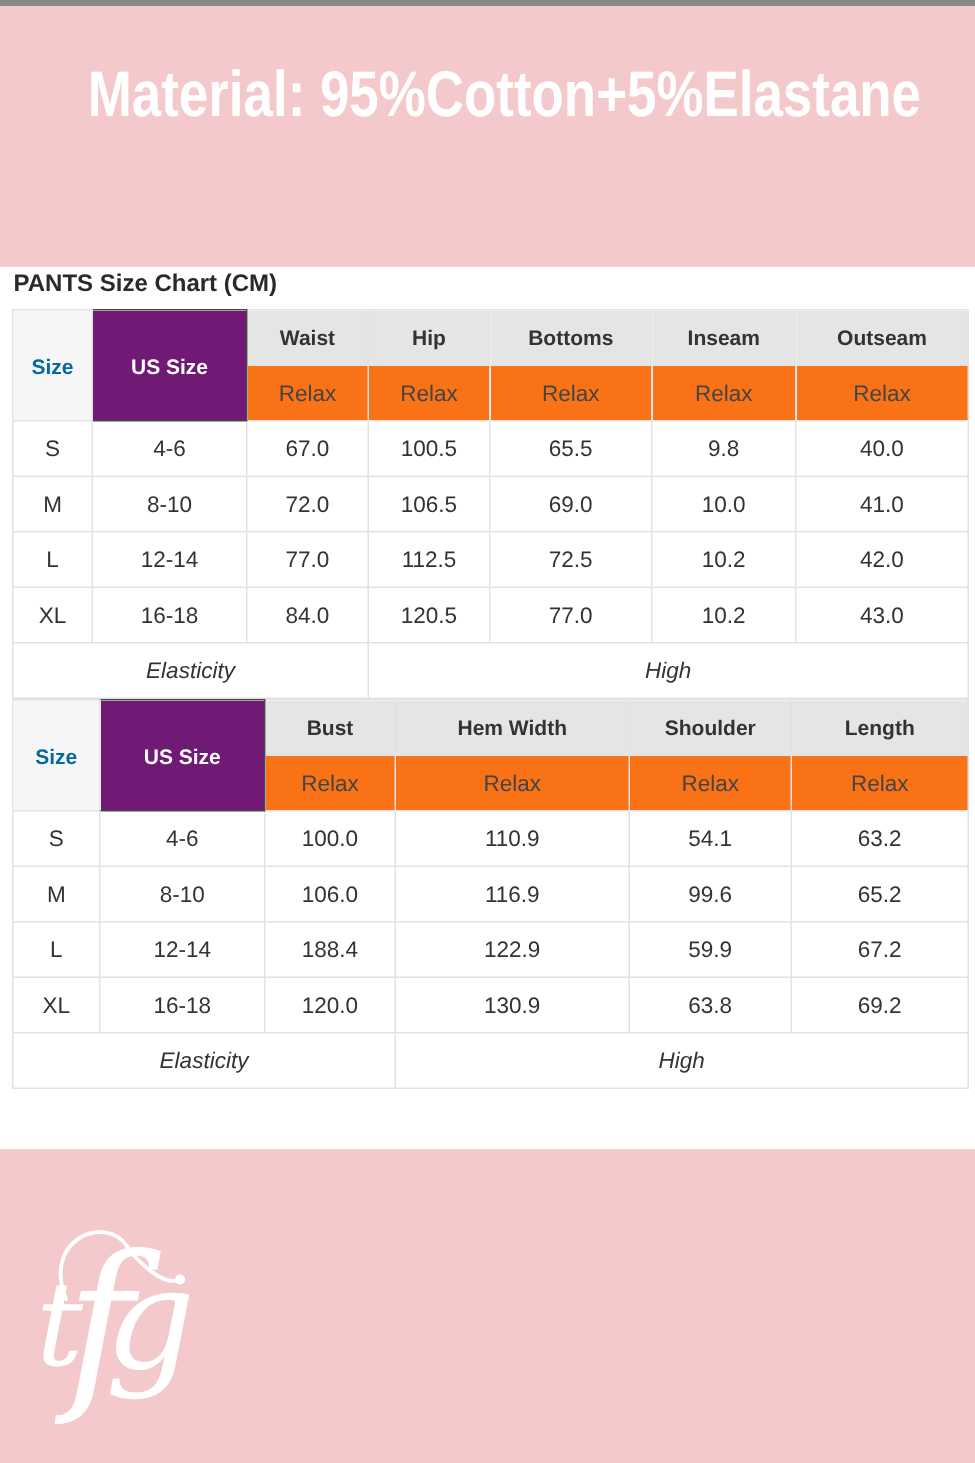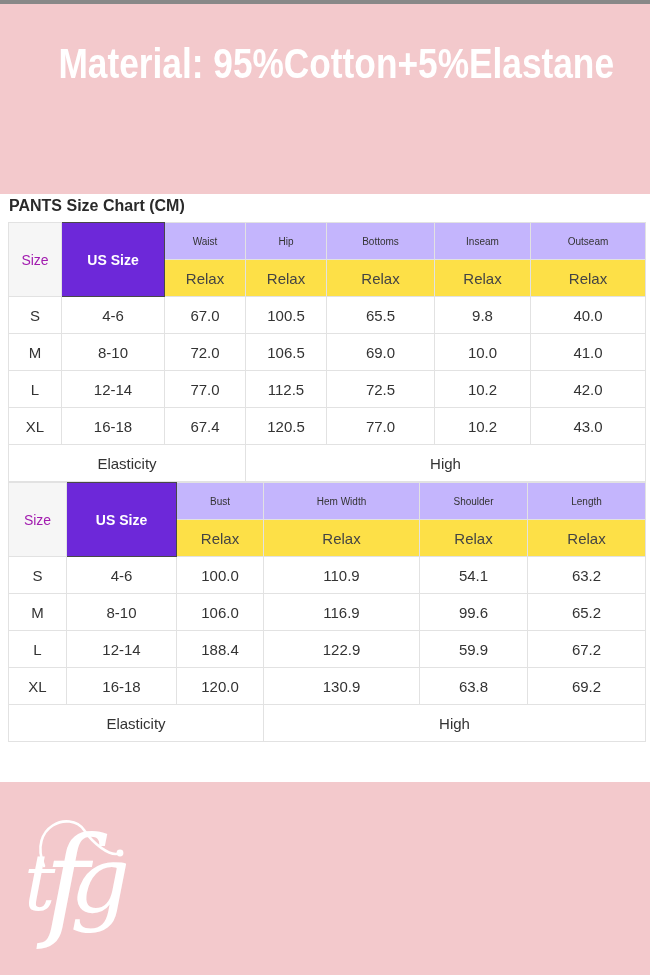--- a/index.html
+++ b/index.html
@@ -29,21 +29,21 @@
     line-height: 1.1;
     white-space: nowrap;
     transform: scaleX(0.82);
     transform-origin: 50% 50%;
     letter-spacing: 0px;
   }
 
   
   .panel {
     position: absolute;
-    top: 190px;
+    top: 174px;
     left: 0;
     width: 650px;
     height: 588px;
     background: #ffffff;
     overflow: hidden;
   }
 
   .chart-title {
     padding: 4px 0 8px 9px;
     font-size: 16px;
@@ -66,42 +66,42 @@
   table.size-table th,
   table.size-table td {
     border: 1px solid #e2e2e2;
     height: 37px;
     padding: 0;
     font-weight: normal;
     overflow: hidden;
   }
   table.size-table th.size-head {
     background: #f6f6f6;
-    font-weight: normal;
+    font-weight: bold;
     font-size: 14px;
-    color: #a21caf;
+    color: #0369a1;
   }
   table.size-table th.us-size-head {
-    background: #6d28d9;
+    background: #701a75;
     border-color: #484848;
     color: #ffffff;
     font-weight: bold;
     font-size: 14px;
   }
   table.size-table th.col-head {
-    background: #c4b5fd;
-    font-weight: normal;
-    font-size: 10px;
+    background: #e5e5e5;
+    font-weight: bold;
+    font-size: 14px;
     color: #333333;
   }
   table.size-table tr.relax-row td {
-    background: #fde047;
+    background: #f97316;
     color: #444444;
   }
-  table.size-table tfoot td { color: #333333; }
+  table.size-table tfoot td { color: #333333; font-style: italic; }
 
   
   .logo {
     position: absolute;
     left: 24px;
     top: 800px;
     width: 115px;
     height: 165px;
   }
   .logo svg { width: 100%; height: 100%; }
@@ -169,21 +169,21 @@
             <td>12-14</td>
             <td>77.0</td>
             <td>112.5</td>
             <td>72.5</td>
             <td>10.2</td>
             <td>42.0</td>
           </tr>
           <tr>
             <td>XL</td>
             <td>16-18</td>
-            <td>67.4</td>
+            <td>84.0</td>
             <td>120.5</td>
             <td>77.0</td>
             <td>10.2</td>
             <td>43.0</td>
           </tr>
         </tbody>
       <tfoot>
         <tr>
           <td colspan="3">Elasticity</td>
           <td colspan="4">High</td>

